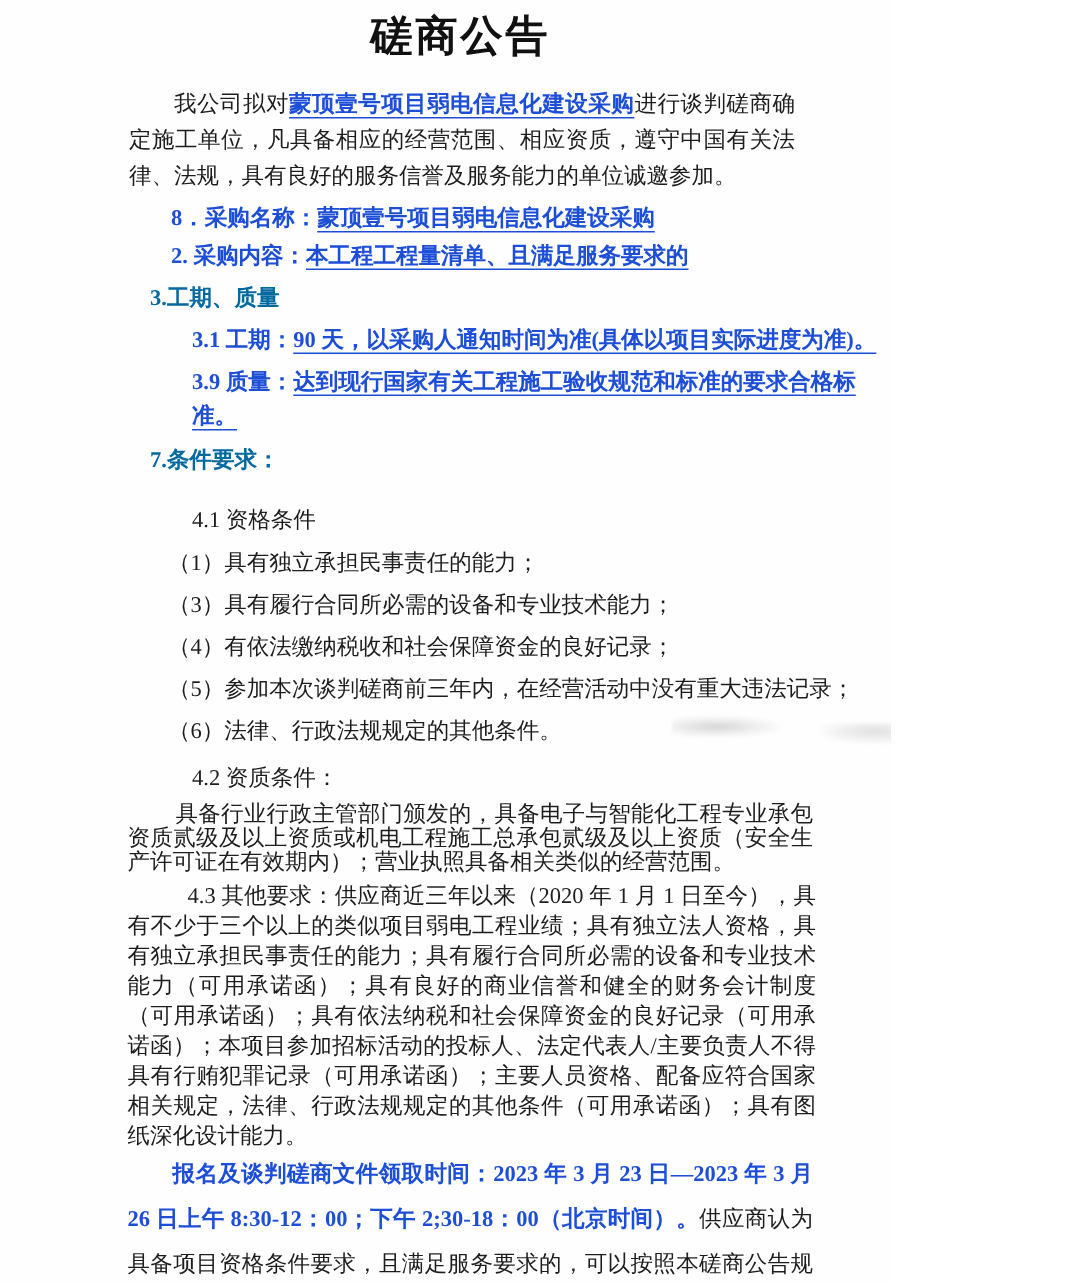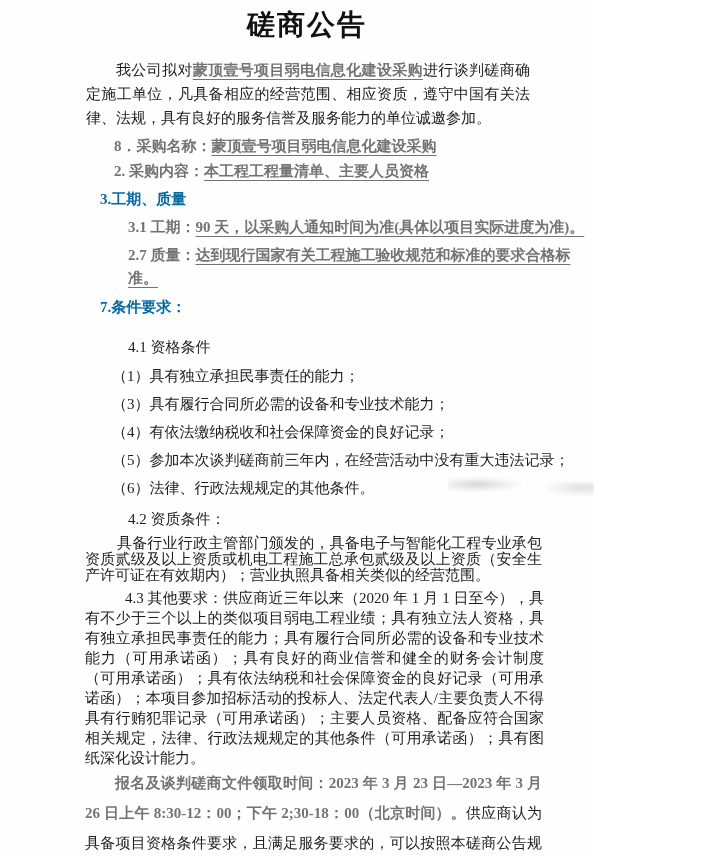--- a/index.html
+++ b/index.html
@@ -10,21 +10,21 @@
   .page{
     position:relative;width:594px;height:856px;background:#fefefe;
     color:#1d1d1d;font-size:15px;overflow:hidden;
   }
   p{margin:0;padding:0;}
   .doc-title{
     margin:0;padding-top:6px;line-height:38px;
     text-align:center;font-size:28px;font-weight:bold;color:#111;
     letter-spacing:2px;position:relative;left:10px;
   }
-  .b{font-weight:bold;color:#737373;margin-top:44px;}
+  .b{font-weight:bold;color:#1d4ed8;margin-top:44px;}
   .u{text-decoration:underline;text-underline-offset:4px;text-decoration-thickness:1px;}
   .intro{margin:14px 64px 0 86px;text-indent:30px;line-height:24px;text-align:justify;}
   .item-row{margin-left:114px;line-height:23px;}
   .item-row.first{margin-top:5px;}
   .item-row.second{margin-top:2px;}
   .sec{margin-left:100px;margin-top:5px;line-height:23px;font-weight:bold;color:#0369a1;}
   .sec4{margin-top:6px;}
   .sub{margin-left:128px;margin-top:5px;line-height:23px;}
   .sub41{margin-left:128px;margin-top:17px;line-height:23px;}
   .qual{margin-left:112px;margin-top:7px;line-height:21px;}
@@ -48,27 +48,27 @@
 <body>
 
 <div class="page">
 
   <h1 class="doc-title">磋商公告</h1>
 
   <p class="intro"><span>我公司拟对</span><span class="b u">蒙顶壹号项目弱电信息化建设采购</span><span>进行谈判磋商确定施工单位，凡具备相应的经营范围、相应资质，遵守中国有关法律、法规，具有良好的服务信誉及服务能力的单位诚邀参加。</span></p>
 
   <p class="item-row first"><span class="b">8．采购名称：</span><span class="b u">蒙顶壹号项目弱电信息化建设采购</span></p>
 
-  <p class="item-row second"><span class="b">2. 采购内容：</span><span class="b u">本工程工程量清单、主要人员资格</span></p>
+  <p class="item-row second"><span class="b">2. 采购内容：</span><span class="b u">本工程工程量清单、且满足服务要求的</span></p>
 
   <p class="sec">3.工期、质量</p>
 
   <p class="sub"><span class="b">3.1 工期：</span><span class="b u">90 天，以采购人通知时间为准(具体以项目实际进度为准)。</span></p>
 
-  <p class="sub"><span class="b">2.7 质量：</span><span class="b u">达到现行国家有关工程施工验收规范和标准的要求合格标准。</span></p>
+  <p class="sub"><span class="b">3.9 质量：</span><span class="b u">达到现行国家有关工程施工验收规范和标准的要求合格标准。</span></p>
 
   <p class="sec sec4">7.条件要求：</p>
 
   <p class="sub41">4.1 资格条件</p>
 
   <div>
     <p class="qual">（1）具有独立承担民事责任的能力；</p>
     <p class="qual">（3）具有履行合同所必需的设备和专业技术能力；</p>
     <p class="qual">（4）有依法缴纳税收和社会保障资金的良好记录；</p>
     <p class="qual">（5）参加本次谈判磋商前三年内，在经营活动中没有重大违法记录；</p>

